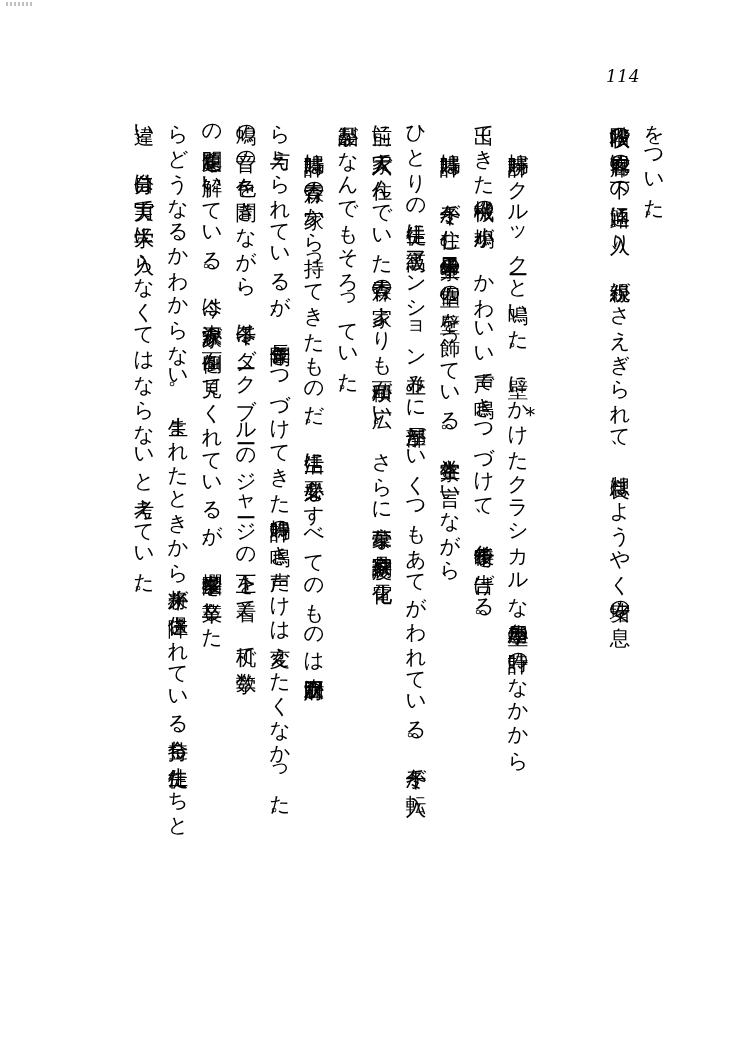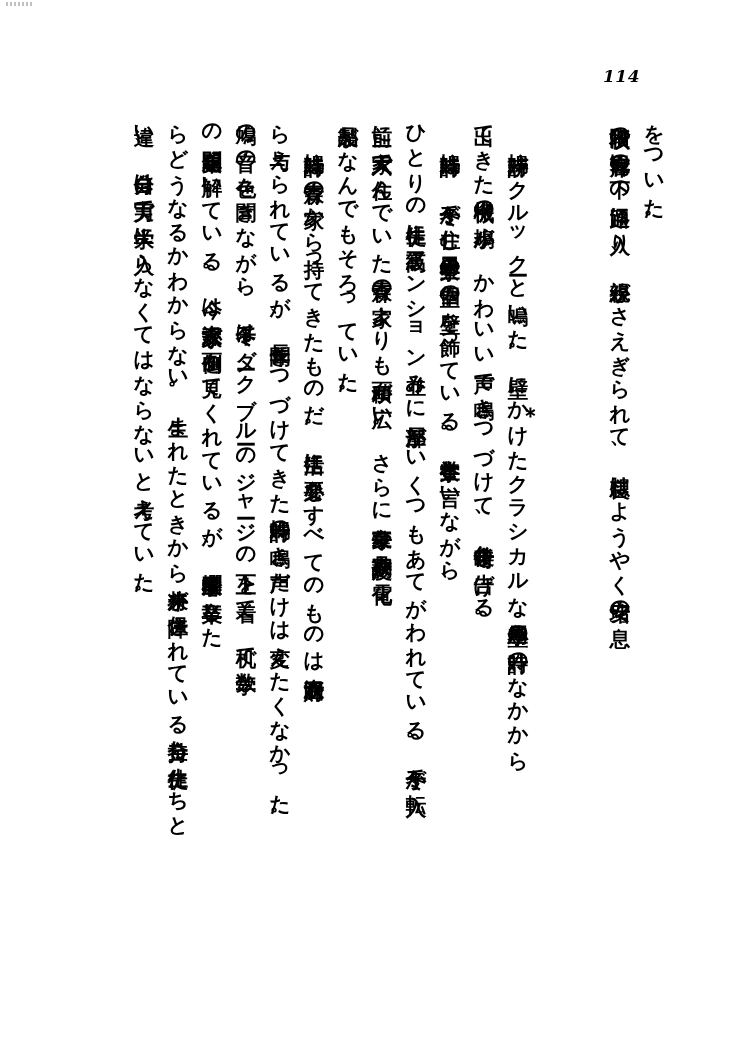--- a/index.html
+++ b/index.html
@@ -8,21 +8,20 @@
     background: #ffffff;
   }
   .page {
     position: relative;
     width: 736px;
     height: 1037px;
     background: #ffffff;
     overflow: hidden;
     font-family: "DejaVu Serif", "Liberation Serif", serif;
     color: #000000;
-    font-weight: bold;
   }
   
   .scan-mark {
     position: absolute;
     top: 2px;
     left: 6px;
     width: 26px;
     height: 4px;
     background: repeating-linear-gradient(
         to right,

